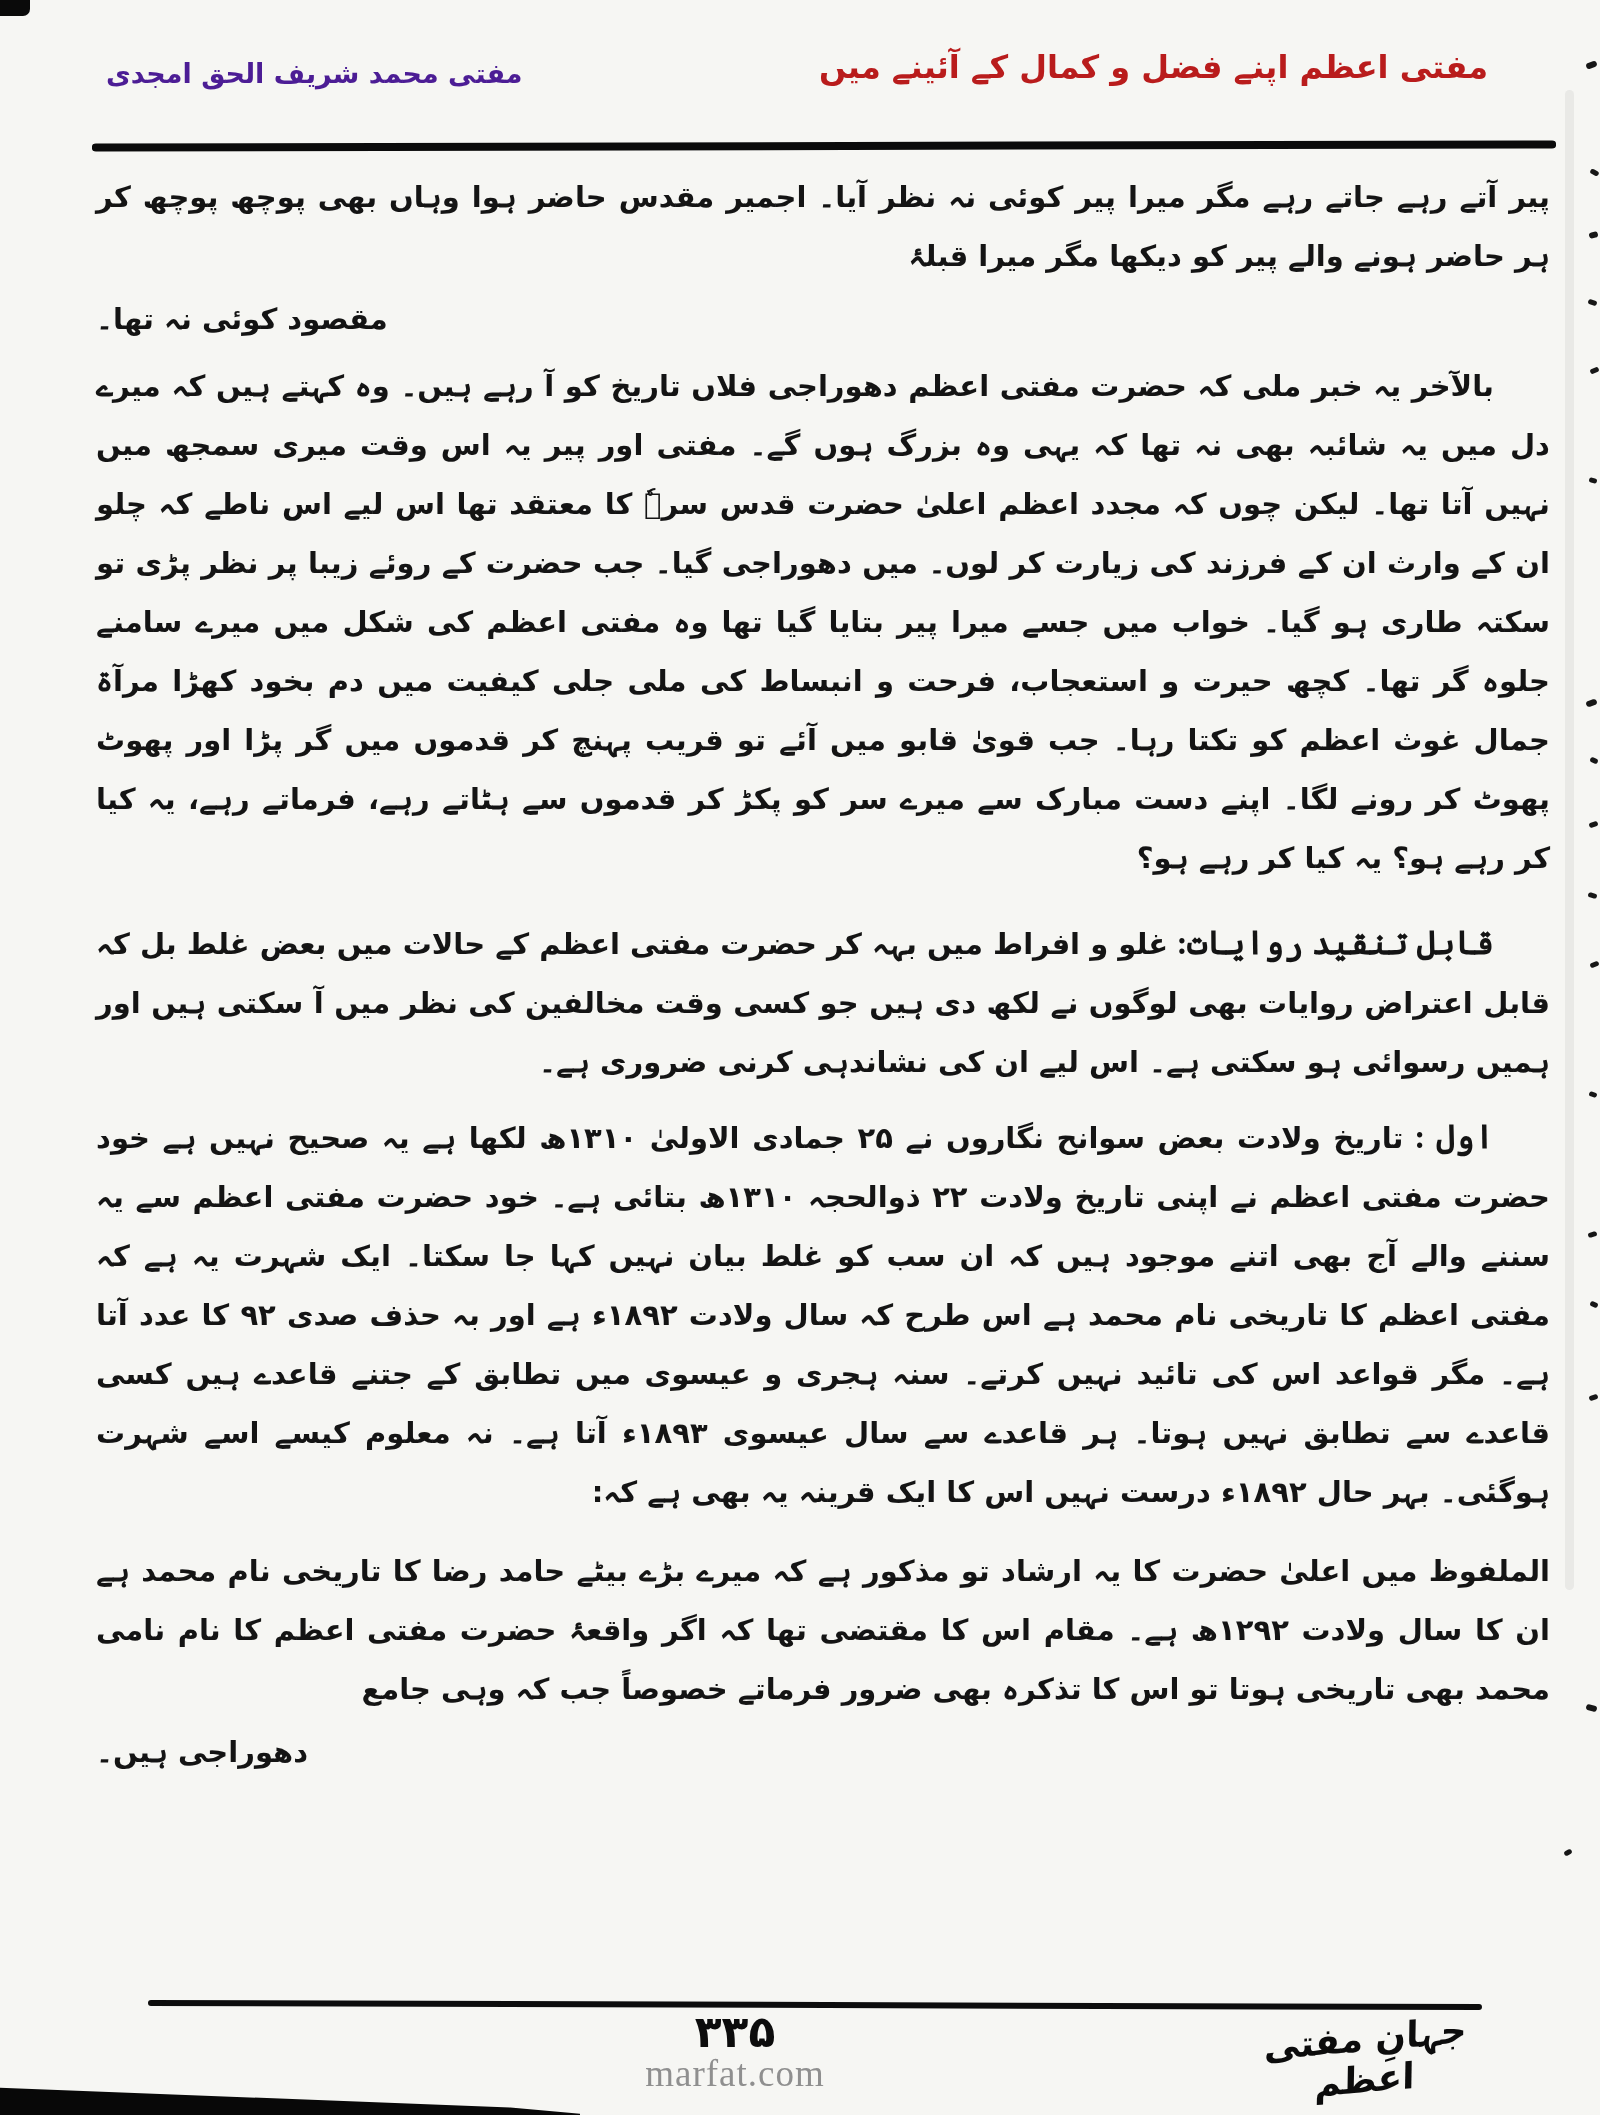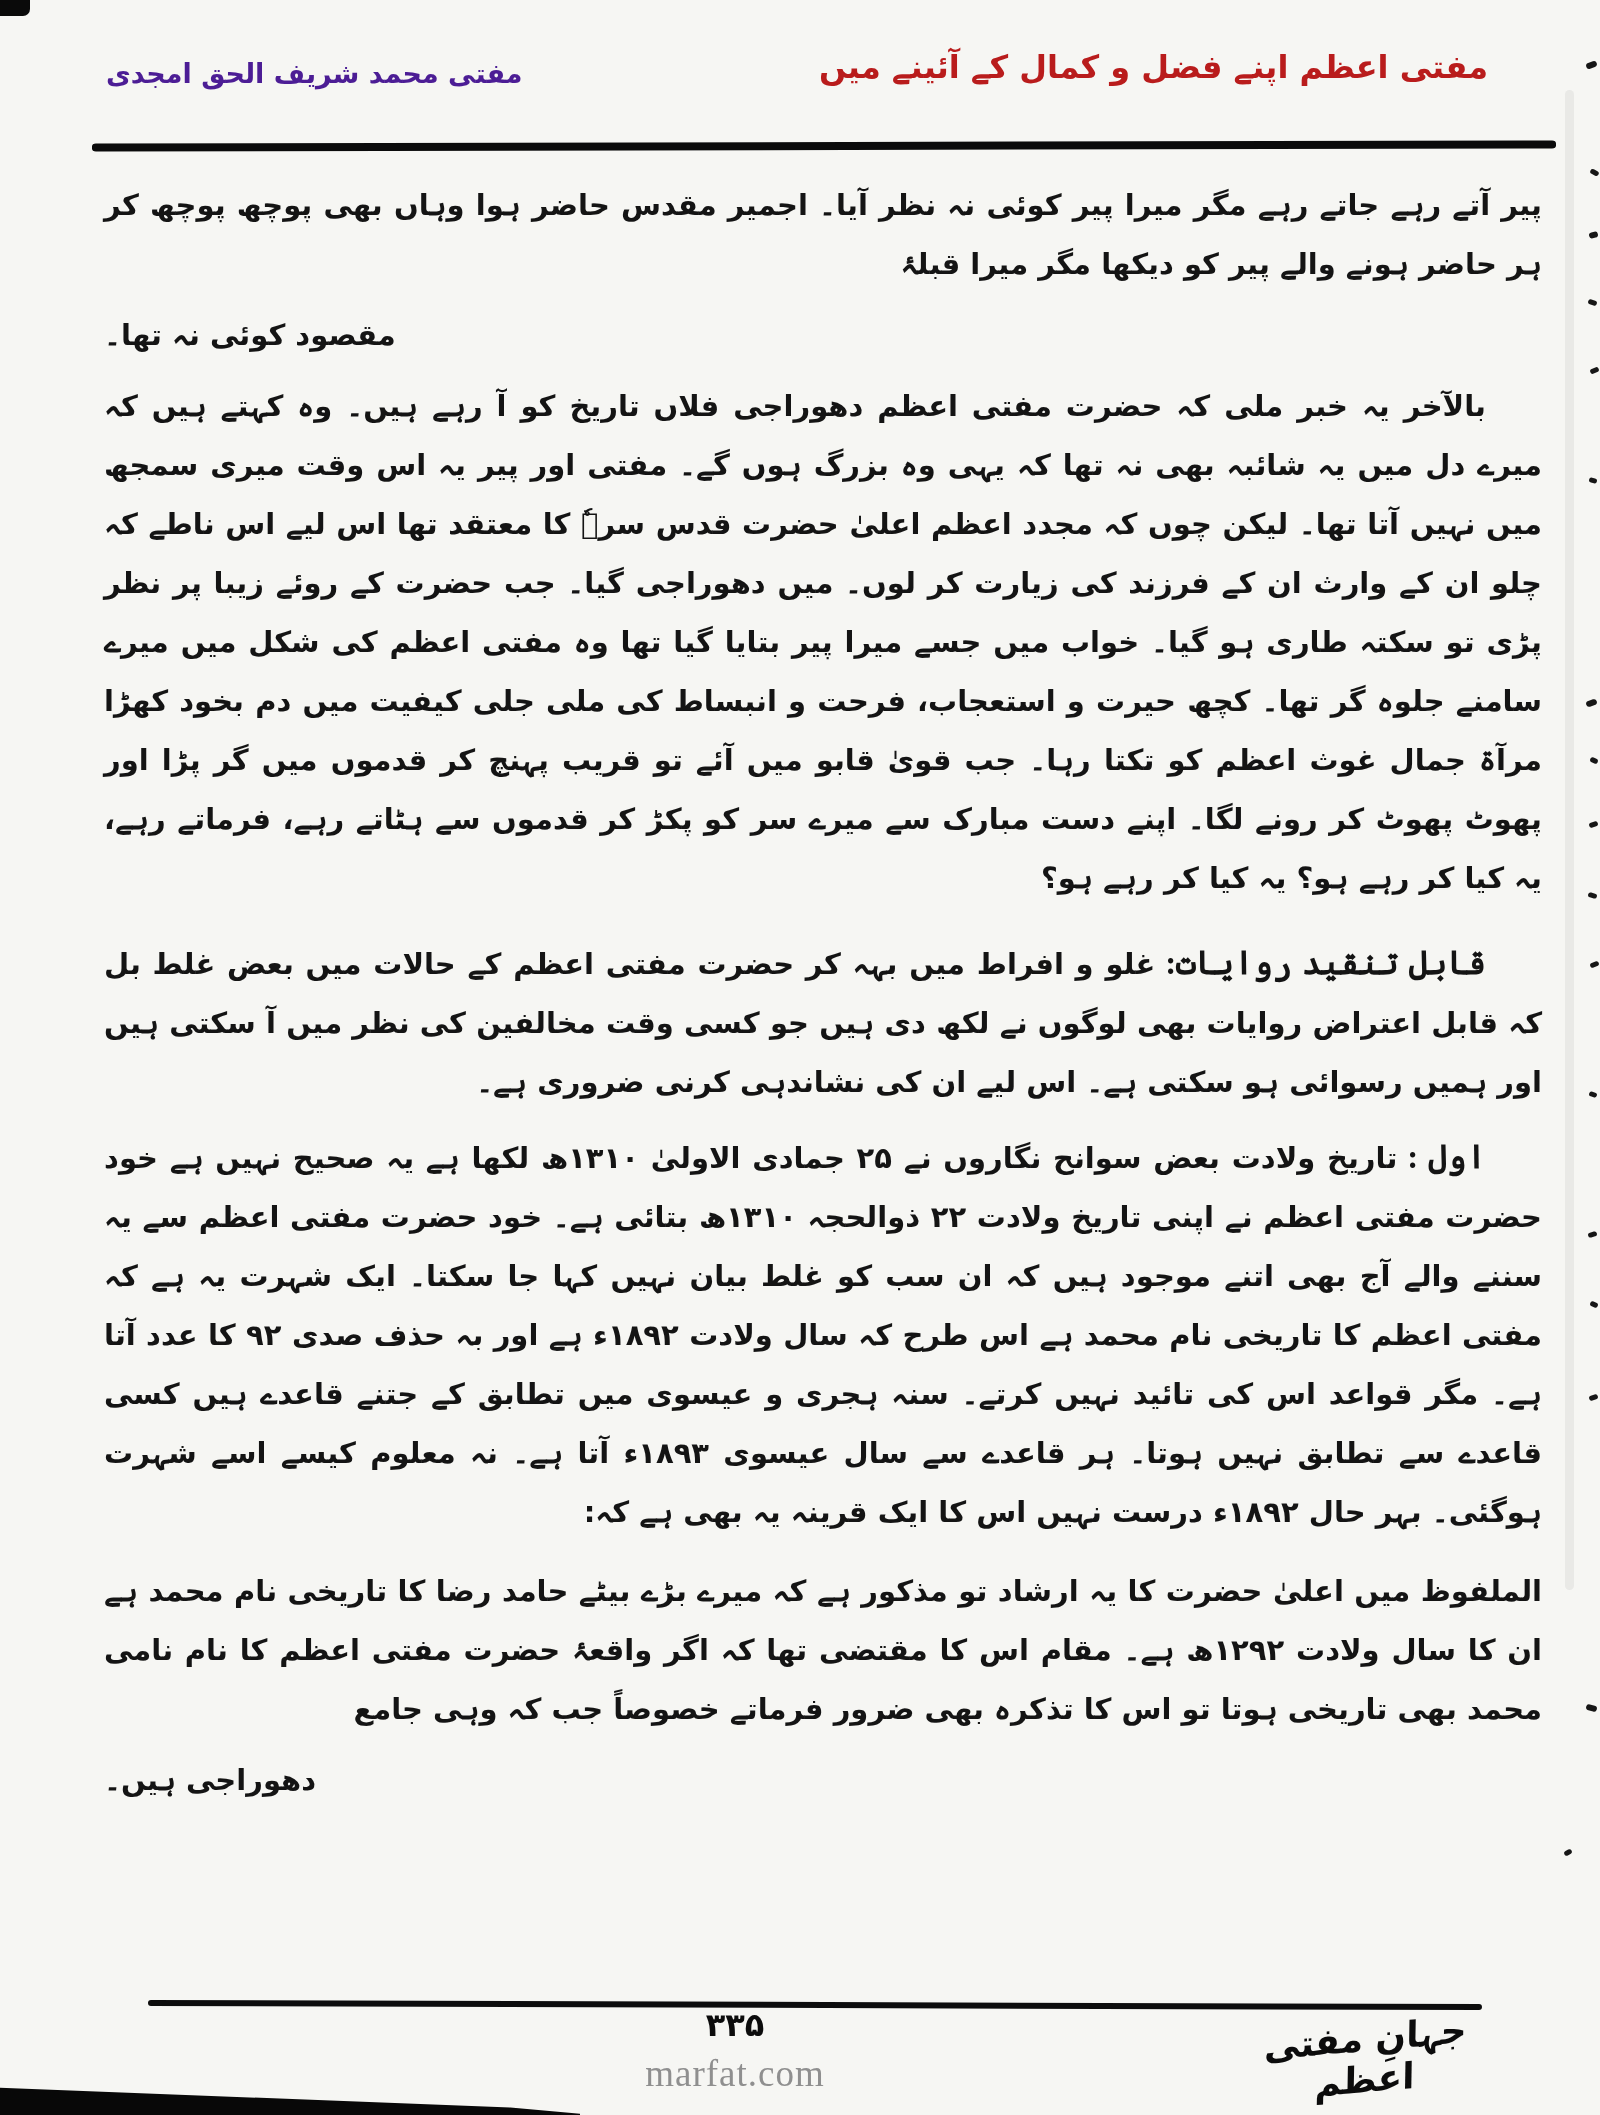--- a/index.html
+++ b/index.html
@@ -11,30 +11,30 @@
   }
   
   .header-right{position:absolute;top:48px;right:112px;font-size:32px;font-weight:bold;direction:rtl;white-space:nowrap;color:#b91c1c;margin-left:40px;}
   .header-left{position:absolute;top:58px;left:106px;font-size:27px;font-weight:bold;direction:rtl;white-space:nowrap;color:#4c1d95;}
   .rule-top{position:absolute;left:92px;right:44px;top:142px;height:8px;background:#0b0b0b;border-radius:4px/3px;transform:rotate(-0.12deg);}
   
   .content{
     position:absolute;top:164px;left:92px;right:46px;height:1832px;overflow:hidden;
     direction:rtl;text-align:justify;font-size:29px;line-height:59px;font-weight:bold;color:#141414;
   }
-  .para{margin:12px;}
+  .para{margin:4px;}
   .indent{text-indent:56px;}
   .lead{font-size:33px;font-family:Liberation Serif, serif;}
   .turnover-left{text-align:left;}
   .mt1{margin-top:8px;} .mt2{margin-top:26px;} .mt3{margin-top:16px;}
   .mt4{margin-top:20px;}
   
   .rule-bottom{position:absolute;left:148px;right:118px;top:2002px;height:6px;background:#0d0d0d;border-radius:3px;transform:rotate(0.18deg);}
   .book-title{position:absolute;right:100px;top:2018px;width:270px;font-size:36px;font-weight:bold;direction:rtl;text-align:center;transform:rotate(-5deg) skewX(-6deg);color:#0c0c0c;}
-  .page-number{position:absolute;left:0;right:130px;top:2006px;text-align:center;font-size:32px;font-weight:bold;letter-spacing:6px;color:#0c0c0c;}
+  .page-number{position:absolute;left:0;right:130px;top:2006px;text-align:center;font-size:44px;font-weight:bold;letter-spacing:6px;color:#0c0c0c;}
   .watermark{position:absolute;left:0;right:130px;top:2052px;text-align:center;font-size:37px;color:#8f8f8f;font-family:Liberation Serif, serif;font-weight:400;letter-spacing:1px;}
   
   .chip-tl{position:absolute;left:0;top:0;width:30px;height:16px;background:#0a0a0a;border-radius:0 0 7px 0;}
   .wedge{position:absolute;left:0;bottom:0;width:580px;height:34px;background:#080808;clip-path:polygon(0 20%,88% 78%,100% 96%,100% 100%,0 100%);}
   .streak{position:absolute;right:26px;top:90px;height:1500px;width:9px;background:rgba(120,120,120,.10);border-radius:5px;}
   .speck{position:absolute;background:#161616;border-radius:3px;}
 </style>
 </head>
 <body>
 

